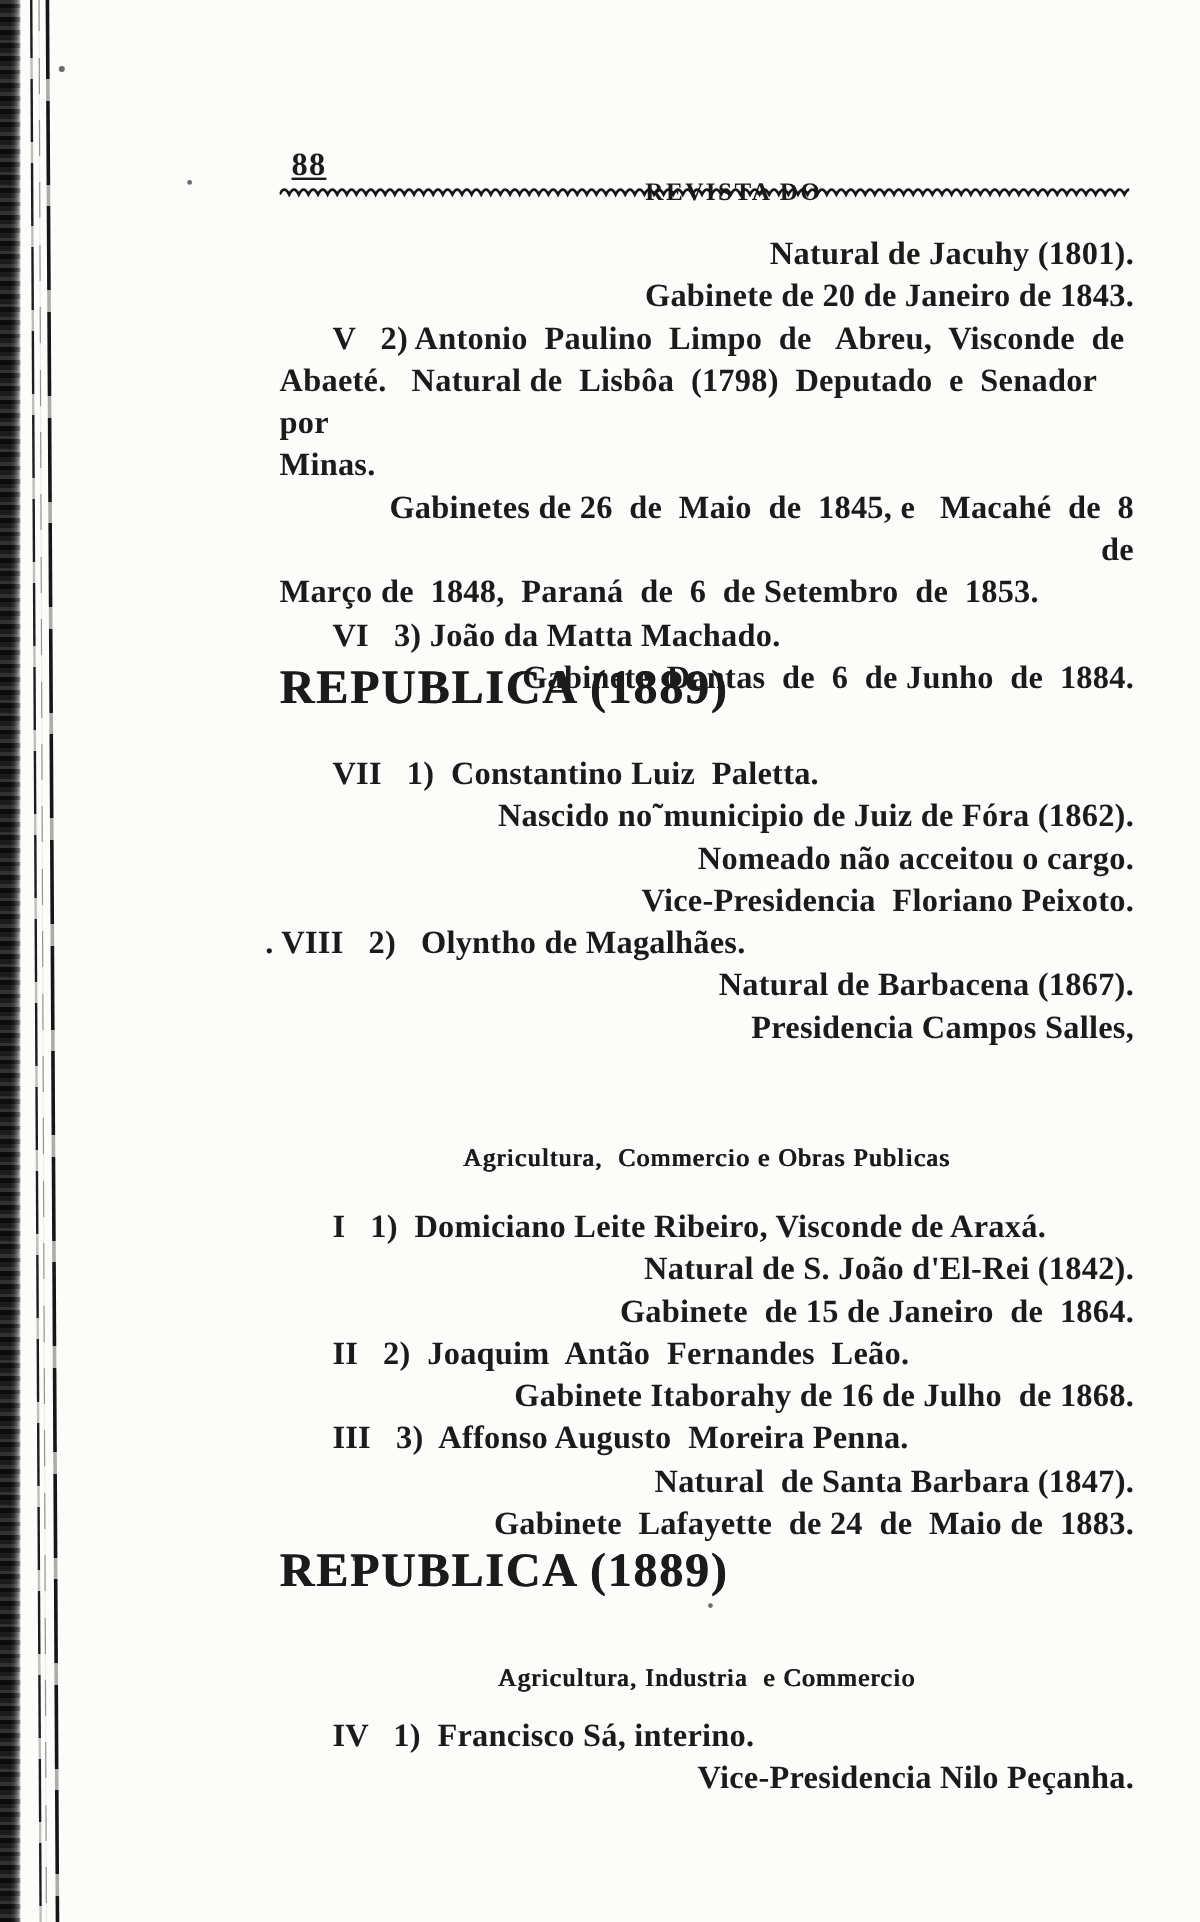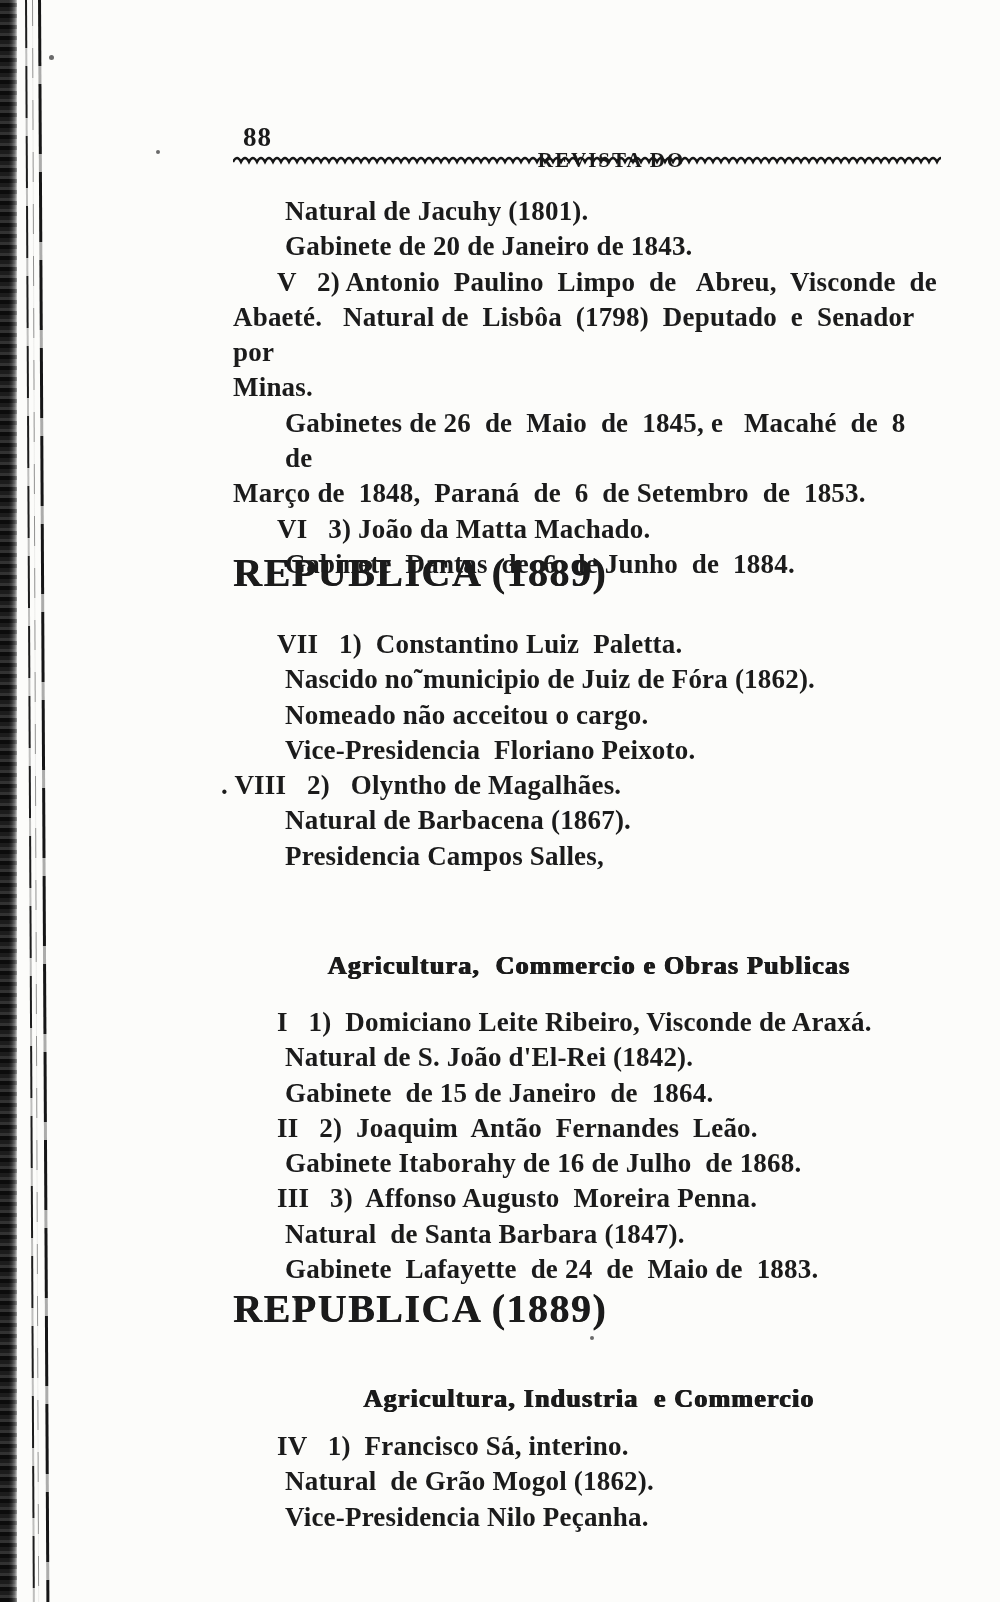--- a/index.html
+++ b/index.html
@@ -20,40 +20,40 @@
   }
   .gline{position:absolute;top:-4px;height:1612px;transform-origin:top left;}
   .gline.g1{left:25px;width:2px;transform:rotate(-0.28deg);
     background:repeating-linear-gradient(to bottom,#1d1d1d 0 52px, rgba(29,29,29,.28) 52px 70px);}
   .gline.g2{left:32px;width:1px;transform:rotate(-0.22deg);
     background:repeating-linear-gradient(to bottom, rgba(40,40,40,.5) 0 30px, rgba(40,40,40,.08) 30px 52px);}
   .gline.g3{left:38px;width:3px;transform:rotate(-0.3deg);
     background:repeating-linear-gradient(to bottom,#161616 0 70px, rgba(22,22,22,.35) 70px 88px);}
   .speck{position:absolute;background:#6a6a6a;border-radius:50%;}
   
-  .pagenum{position:absolute;left:243px;top:122px;font-size:27px;font-weight:700;letter-spacing:1px;}
+  .pagenum{position:absolute;left:243px;top:122px;font-size:27px;font-weight:700;letter-spacing:1px;text-decoration:underline;}
   .runtitle{position:absolute;left:258px;top:128px;width:707px;text-align:center;
     font-size:21px;font-weight:700;letter-spacing:2px;margin-top:20px;}
   .wavy{position:absolute;left:233px;top:153px;}
   
   .sec{position:absolute;left:233px;width:712px;font-size:27px;font-weight:700;
     line-height:35.3px;letter-spacing:.2px;white-space:pre-wrap;}
   #sec1{top:194px;} #sec2{top:627px;} #sec3{top:1005px;} #sec4{top:1429px;}
   .line{min-height:35.3px;}
-  .line.ind{margin-left:52px;}
+  .line.ind{margin-left:52px;text-align:right;}
   .line.num{margin-left:44px;}
   .line.flush{margin-left:0;}
   .line.outdent{margin-left:-12px;}
   
   .republica{position:absolute;left:233px;width:712px;margin:0;
     font-size:40px;font-weight:700;letter-spacing:1.5px;
     text-shadow:.5px 0 0 currentColor;}
   #h1{top:549px;} #h3{top:1285px;}
   .fat{position:absolute;left:233px;width:712px;text-align:center;
-    font-size:26px;font-weight:700;line-height:31px;letter-spacing:1.2px;
+    font-size:21px;font-weight:400;line-height:31px;letter-spacing:1.2px;
     text-shadow:.8px 0 0 currentColor, -.4px 0 0 currentColor;
     white-space:pre-wrap;}
   #h2{top:888px;} #h4{top:1383px;}
 </style>
 </head>
 <body>
 
 <div class="page">
 
   <div class="gutter"></div>
@@ -81,15 +81,15 @@
   <div class="fat" id="h2">
     <div>Agricultura,  Commercio e Obras Publicas</div>
   </div>
 
   <div class="sec" id="sec3"><div class="line num">I   1)  Domiciano Leite Ribeiro, Visconde de Araxá.</div><div class="line ind">Natural de S. João d'El-Rei (1842).</div><div class="line ind">Gabinete  de 15 de Janeiro  de  1864.</div><div class="line num">II   2)  Joaquim  Antão  Fernandes  Leão.</div><div class="line ind">Gabinete Itaborahy de 16 de Julho  de 1868.</div><div class="line num">III   3)  Affonso Augusto  Moreira Penna.</div><div class="line ind">Natural  de Santa Barbara (1847).</div><div class="line ind">Gabinete  Lafayette  de 24  de  Maio de  1883.</div></div>
 
   <h1 class="republica" id="h3">REPUBLICA (1889)</h1>
 
   <div class="fat" id="h4">Agricultura, Industria  e Commercio</div>
 
-  <div class="sec" id="sec4"><div class="line num">IV   1)  Francisco Sá, interino.</div><div class="line ind">Natural  de Grão Mogol (1862).</div><div class="line ind">Vice-Presidencia Nilo Peçanha.</div></div>
+  <div class="sec" id="sec4"><div class="line num">IV   1)  Francisco Sá, interino.</div><div class="line ind">Vice-Presidencia Nilo Peçanha.</div></div>
 
 </div>
 
 </body></html>

